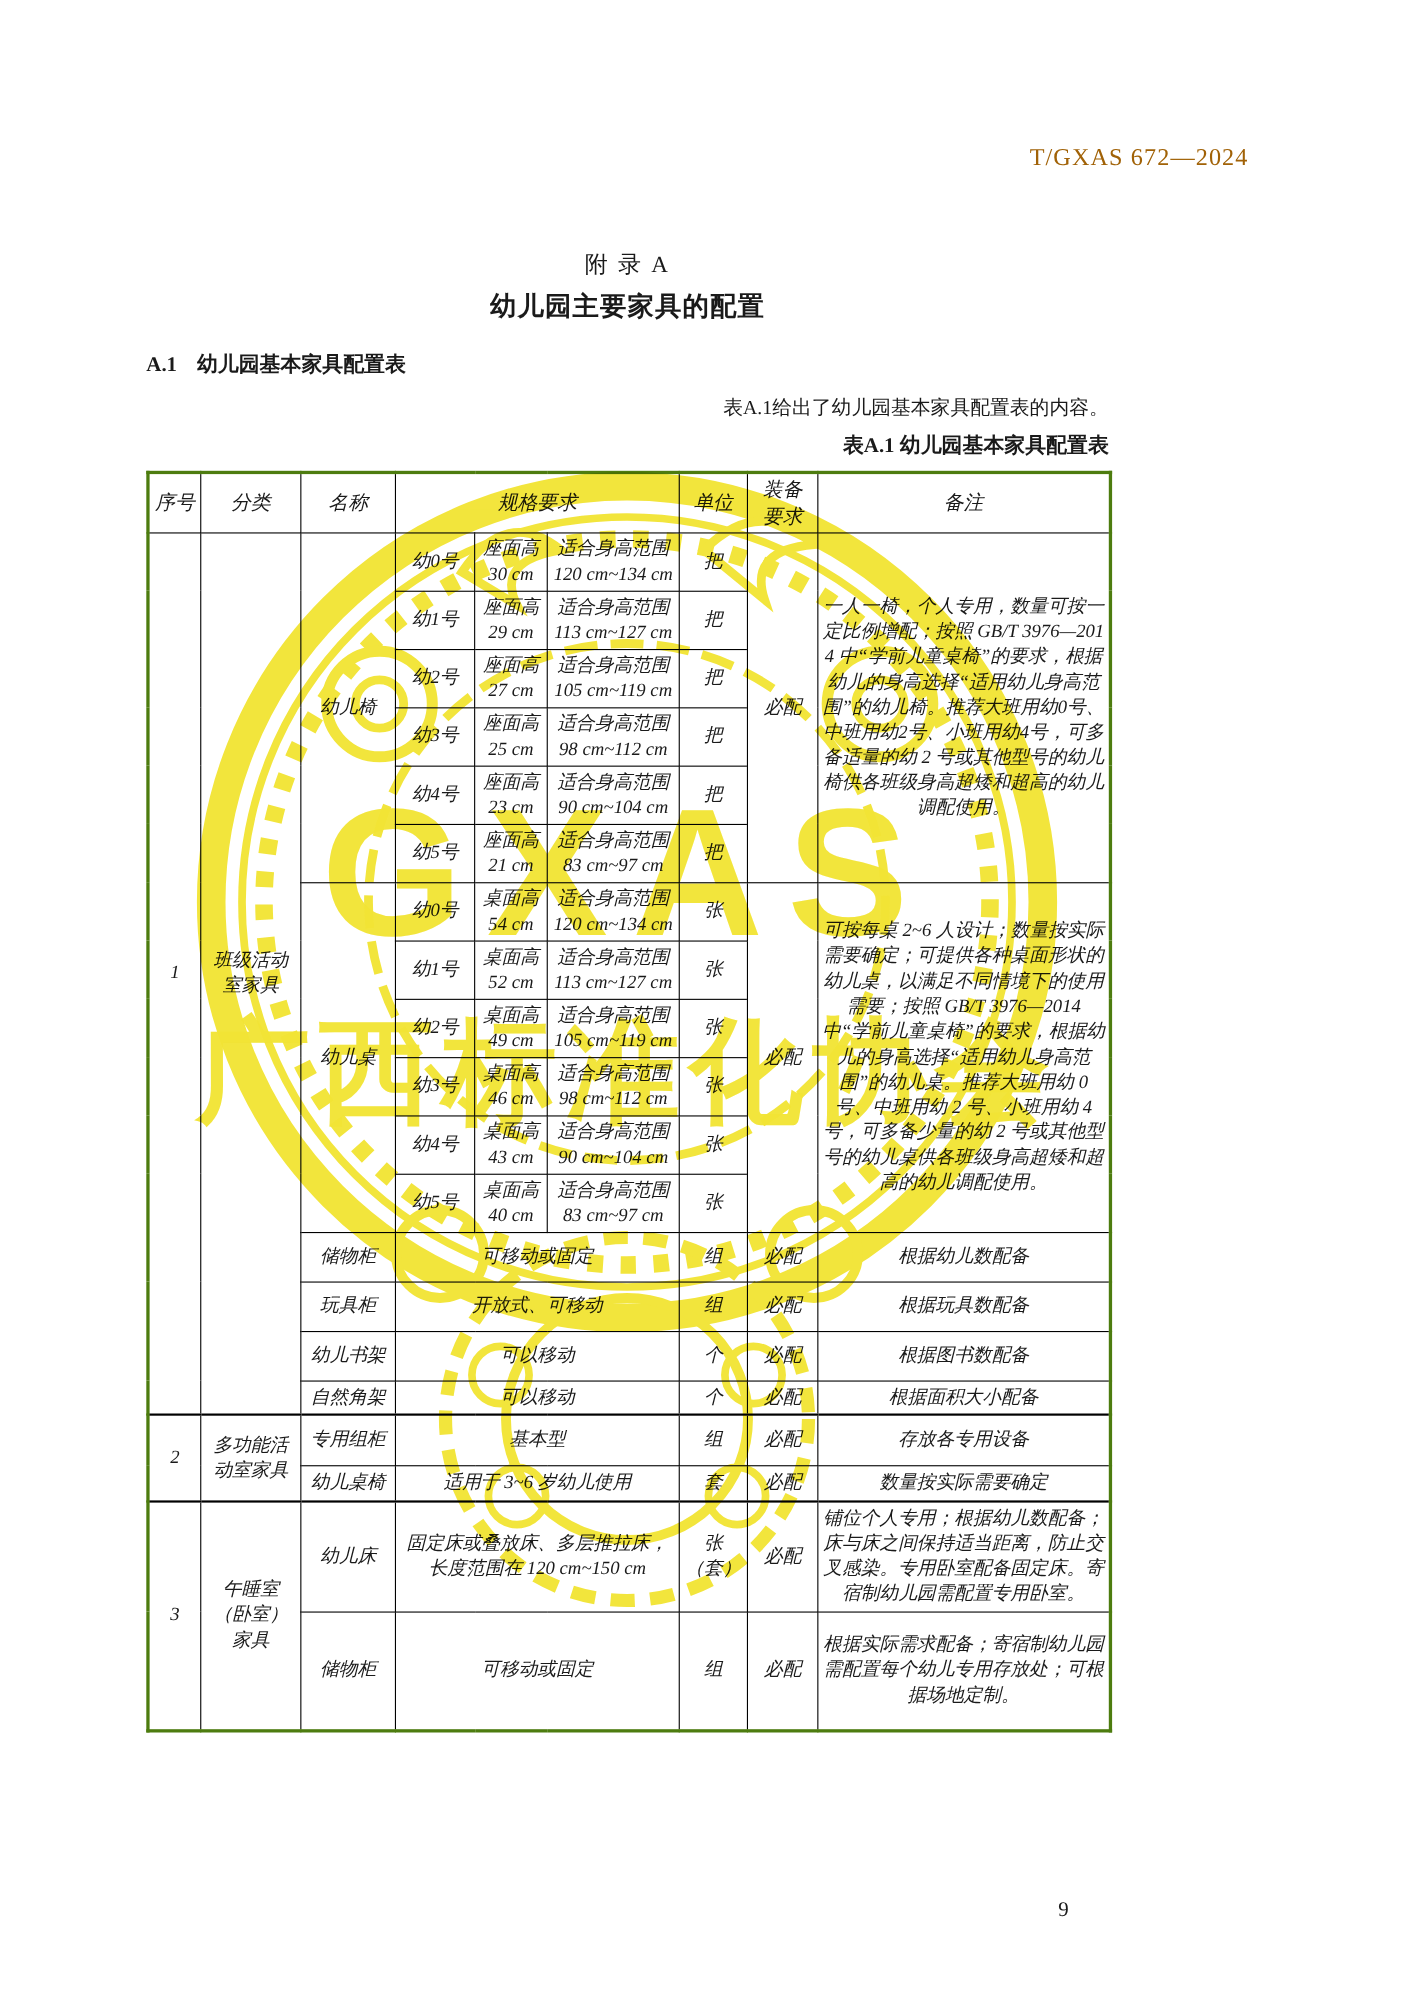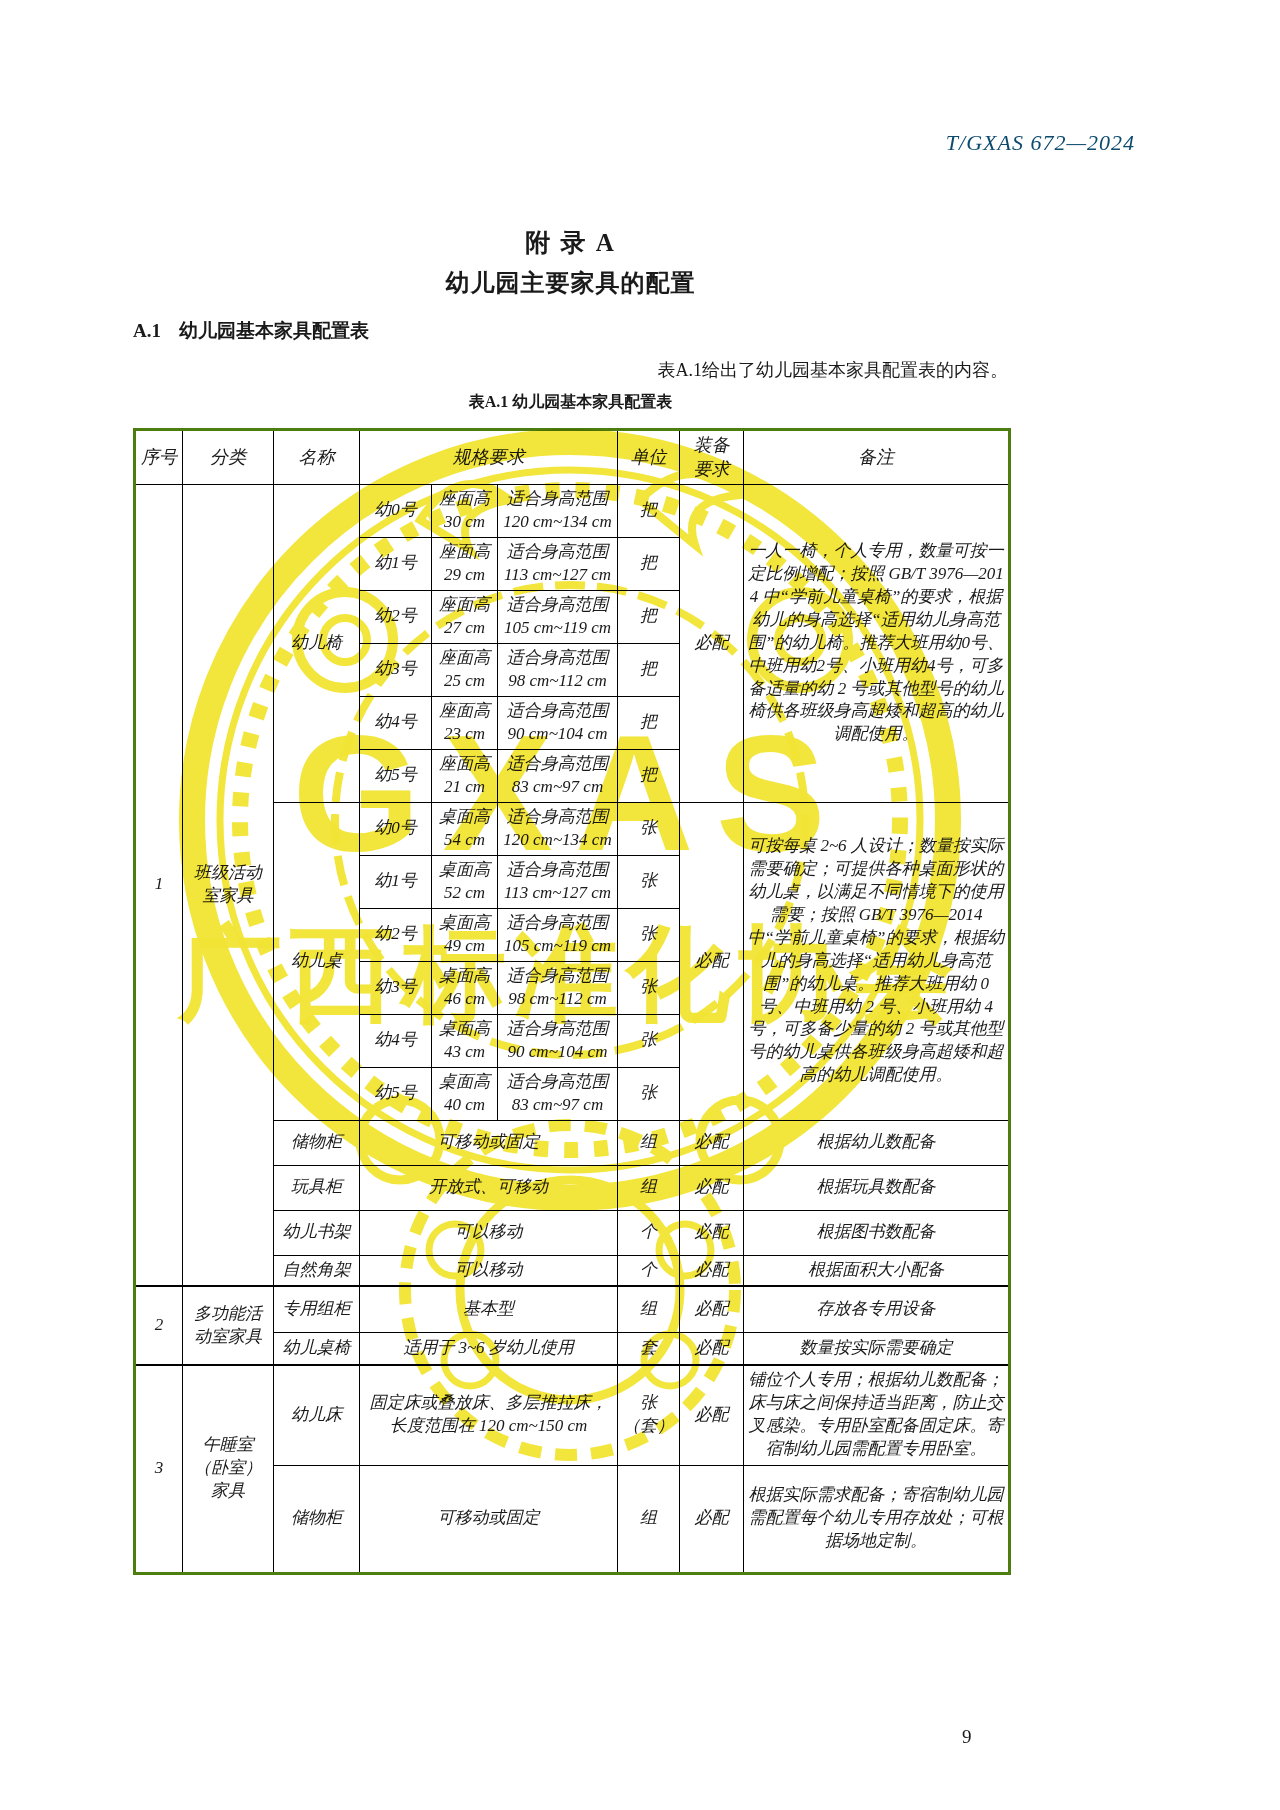--- a/index.html
+++ b/index.html
@@ -3,38 +3,38 @@
 <meta charset="utf-8">
 <style>
   html,body{margin:0;padding:0;}
   body{
     width:1280px;height:1810px;position:relative;background:#ffffff;
     font-family:"Liberation Serif","DejaVu Serif",serif;color:#1a1a1a;
     overflow:hidden;
   }
   .doc-code{
     position:absolute;top:130px;right:145px;
-    font-size:22px;letter-spacing:1px;color:#0c4a6e;font-style:italic;
+    font-size:22px;letter-spacing:1px;color:#a16207;
   }
   .center-block{
     position:absolute;left:133px;top:226px;width:875px;text-align:center;
   }
-  .appendix-title{font-size:25px;font-weight:bold;letter-spacing:2px;}
+  .appendix-title{font-size:21px;font-weight:normal;letter-spacing:2px;}
   .appendix-subtitle{font-size:20px;font-weight:bold;margin-top:7px;}
   .appendix-heading{font-size:24px;font-weight:bold;margin-top:8px;letter-spacing:1px;}
   .section-heading{
     position:absolute;left:133px;top:318px;font-size:19px;font-weight:bold;
   }
   .section-heading .num{margin-right:18px;}
   .intro{
     position:absolute;left:133px;top:358px;width:875px;font-size:18px;text-indent:36px;text-align:right;
   }
   .table-caption{
-    position:absolute;left:133px;top:392px;width:875px;text-align:center;
-    font-size:16px;font-weight:bold;
+    position:absolute;left:133px;top:392px;width:875px;text-align:right;
+    font-size:19px;font-weight:bold;
   }
   table.main{
     position:absolute;left:133px;top:428px;border-collapse:collapse;
     table-layout:fixed;width:875px;background:transparent;
   }
   table.main td{
     border:1px solid #000;text-align:center;vertical-align:middle;
     font-size:17px;line-height:1.35;padding:2px 3px;word-break:break-all;
   }
   table.main{border:3px solid #4d7c0f;font-style:italic;}

